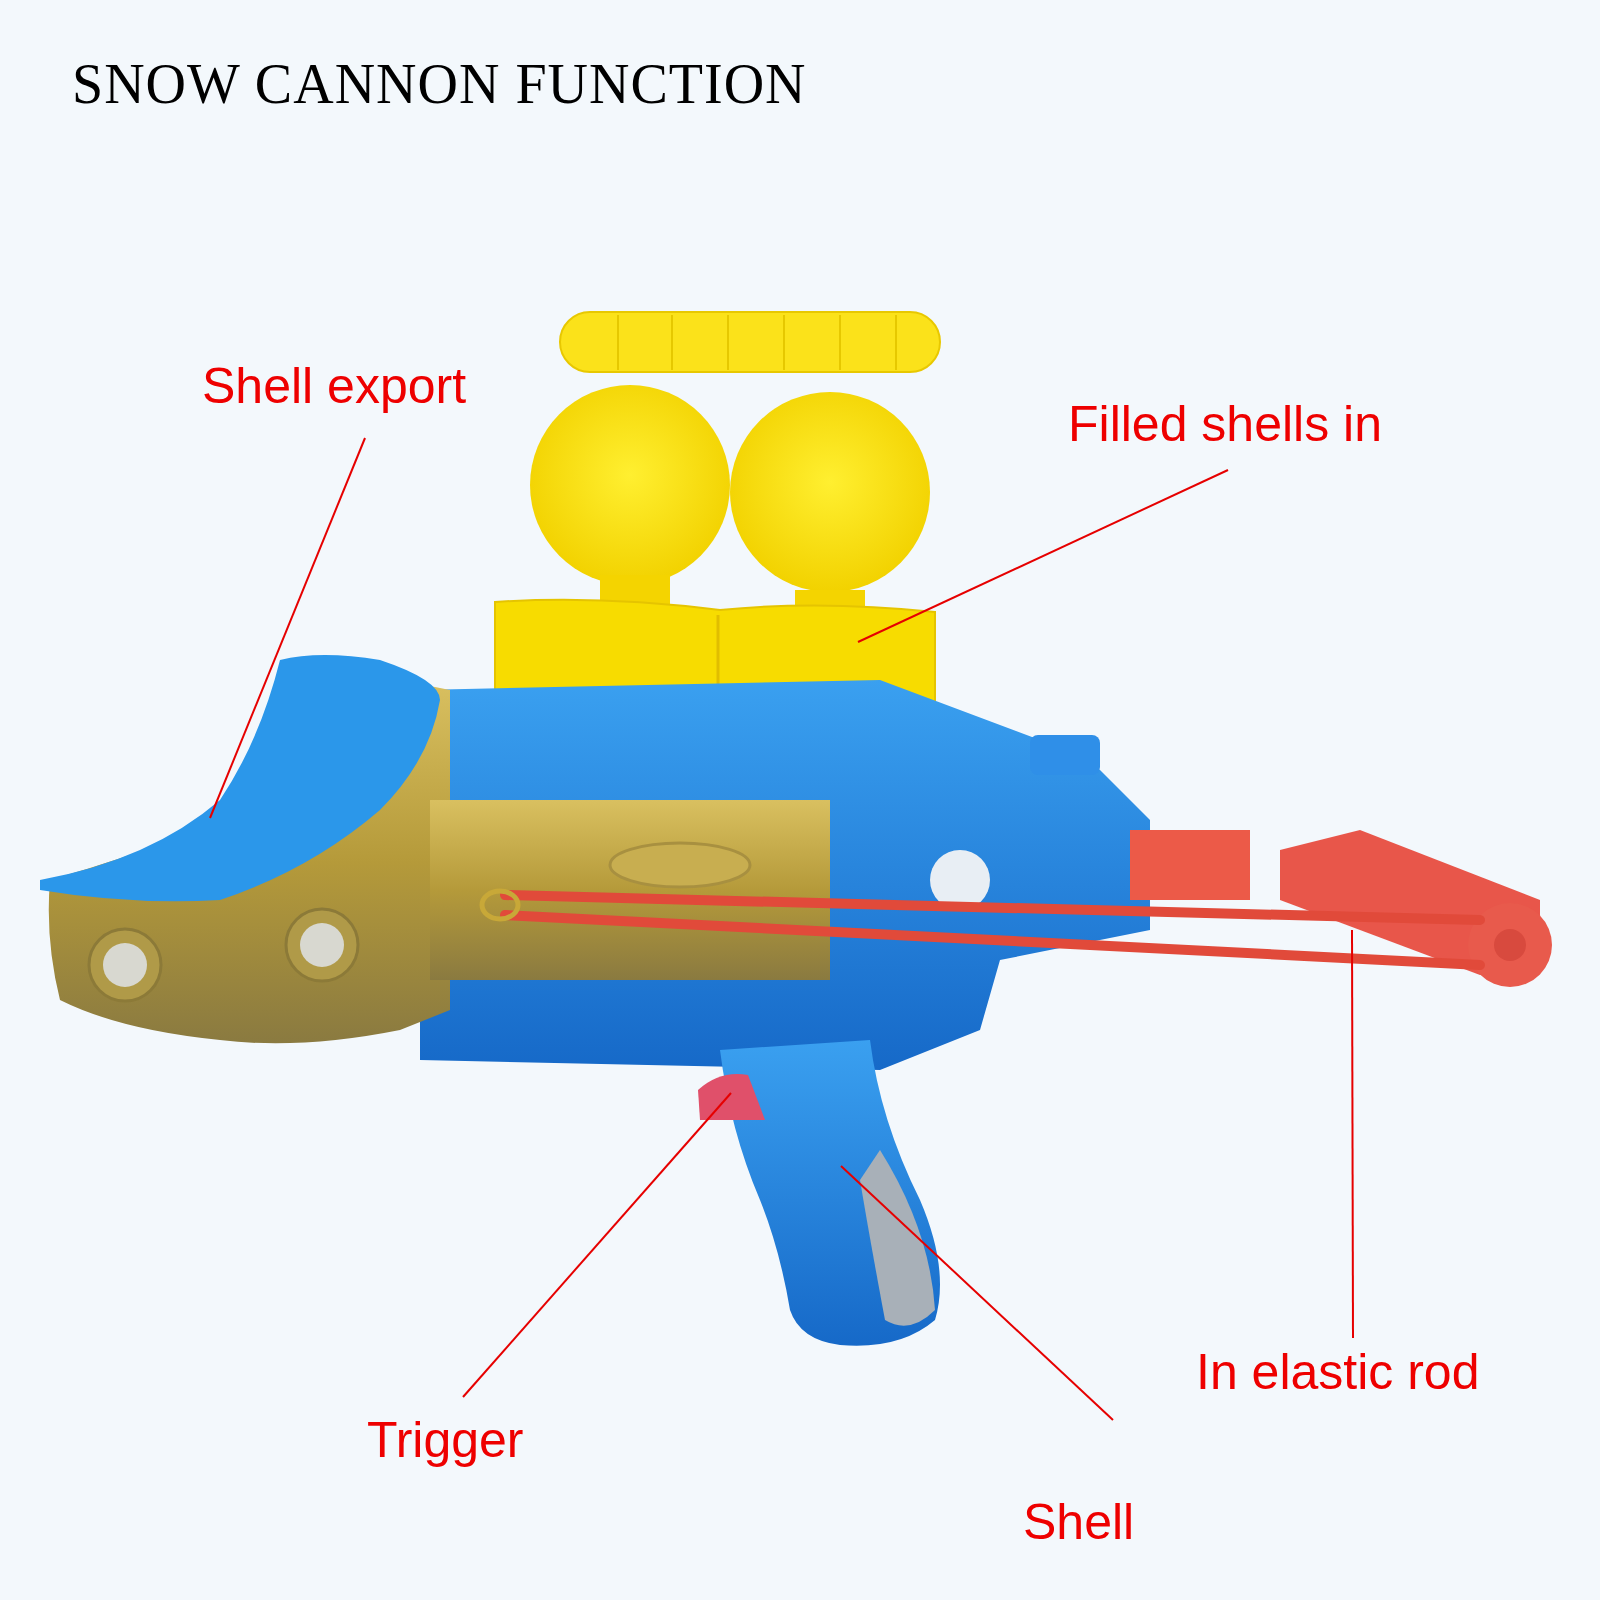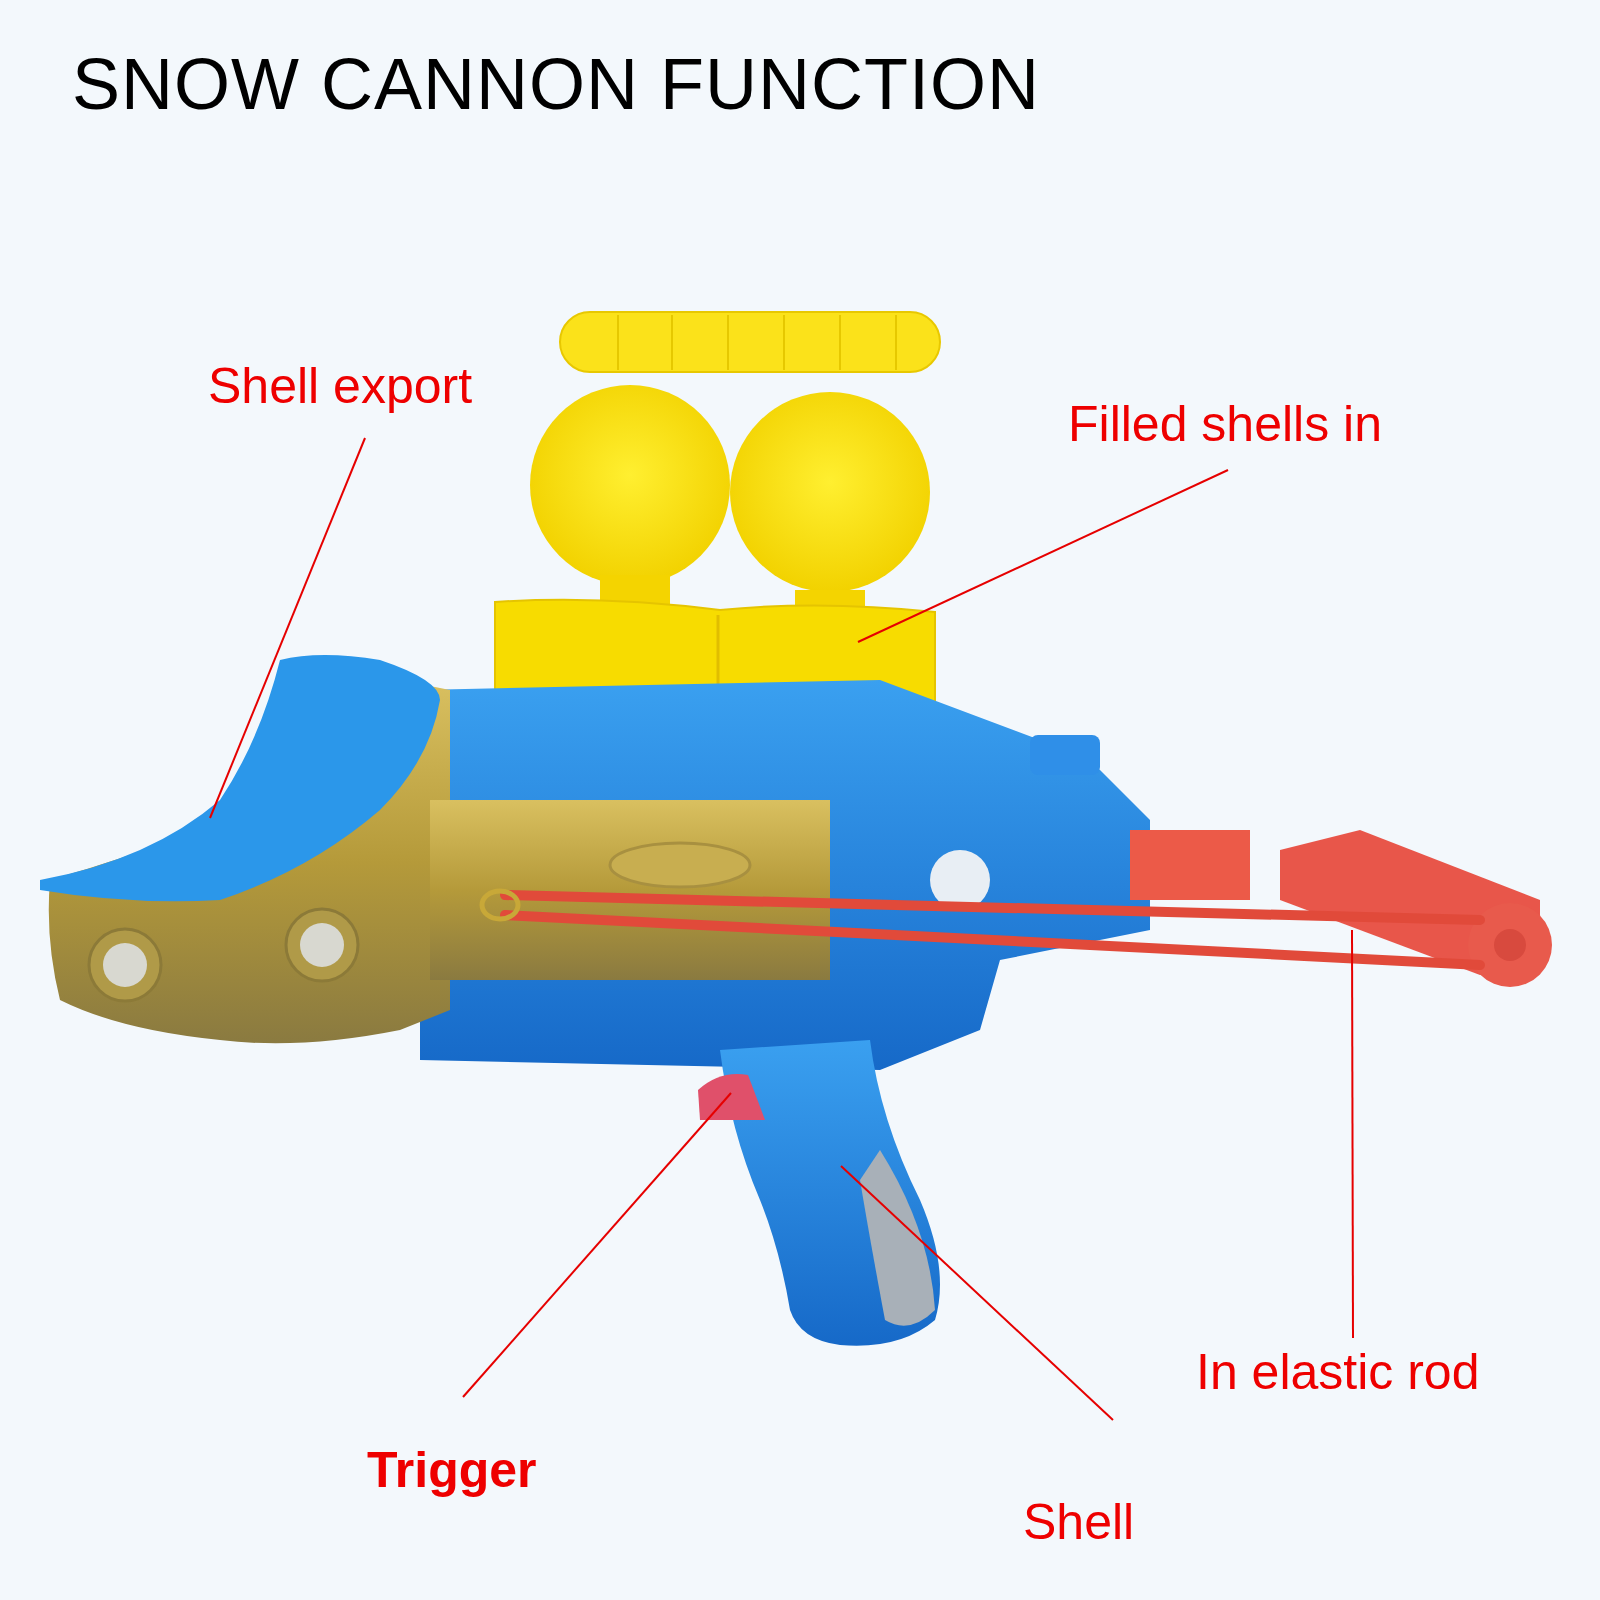--- a/index.html
+++ b/index.html
@@ -1,17 +1,17 @@
 <!DOCTYPE html>
 <html><head>
 <meta charset="utf-8">
 <style>
   html, body { margin:0; padding:0; }
   body { width:1600px; height:1600px; background:#f3f8fc; position:relative; overflow:hidden; font-family:"Liberation Sans", sans-serif; }
-  .title { position:absolute; left:72px; top:48px; font-size:72px; line-height:72px; color:#000; letter-spacing:1px; font-family:Liberation Sans, sans-serif; }
+  .title { position:absolute; left:72px; top:48px; font-size:56px; line-height:72px; color:#000; letter-spacing:1px; font-family:Liberation Serif, serif; }
   .title div { white-space:nowrap; }
   .label { position:absolute; color:#ee0000; font-size:50px; line-height:56px; white-space:nowrap; font-family:"Liberation Sans", sans-serif; }
   svg.art { position:absolute; left:0; top:0; }
 </style>
 </head>
 <body>
 
 <div class="title">
   <div>SNOW CANNON FUNCTION</div>
 </div>
@@ -85,17 +85,17 @@
 
   <g stroke="#e60000" stroke-width="2" fill="none">
     <line x1="365" y1="438" x2="210" y2="818"></line>
     <line x1="1228" y1="470" x2="858" y2="642"></line>
     <line x1="1353" y1="1338" x2="1352" y2="930"></line>
     <line x1="463" y1="1397" x2="731" y2="1093"></line>
     <line x1="1113" y1="1420" x2="841" y2="1166"></line>
   </g>
 </svg>
 
-<div class="label" style="left:208px;top:358px;">Shell export</div>
+<div class="label" style="left:202px;top:358px;">Shell export</div>
 <div class="label" style="left:1068px;top:396px;">Filled shells in</div>
 <div class="label" style="left:1184px;top:1344px;margin-left:12px;">In elastic rod</div>
-<div class="label" style="left:367px;top:1442px;font-weight:bold;">Trigger</div>
+<div class="label" style="left:367px;top:1412px;">Trigger</div>
 <div class="label" style="left:1023px;top:1494px;">Shell</div>
 
 </body></html>

